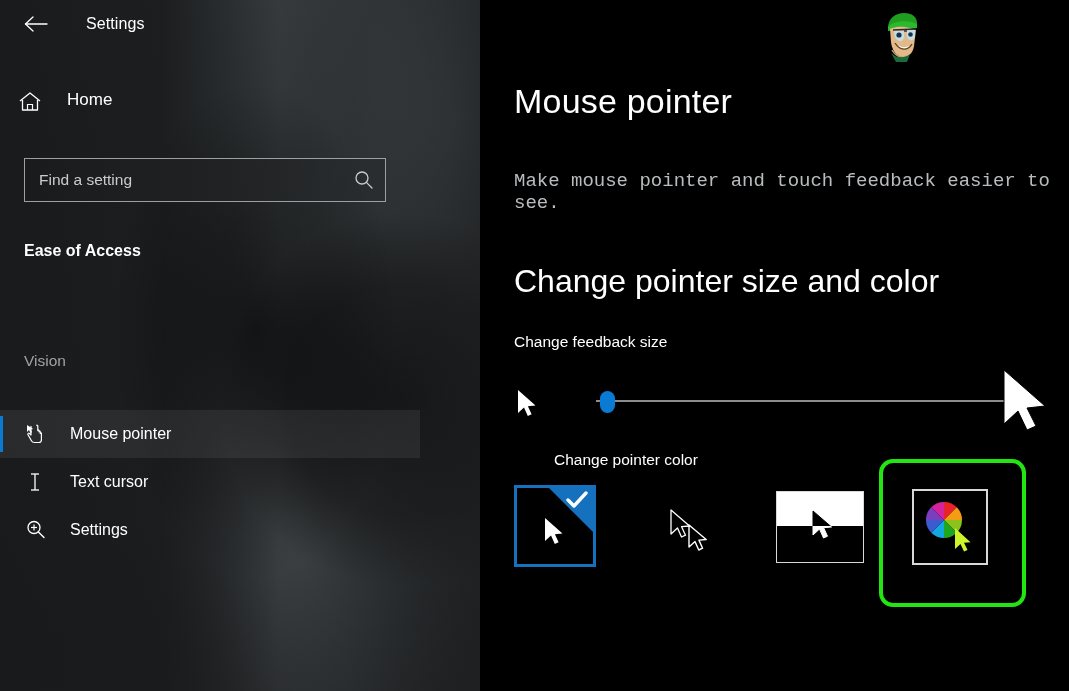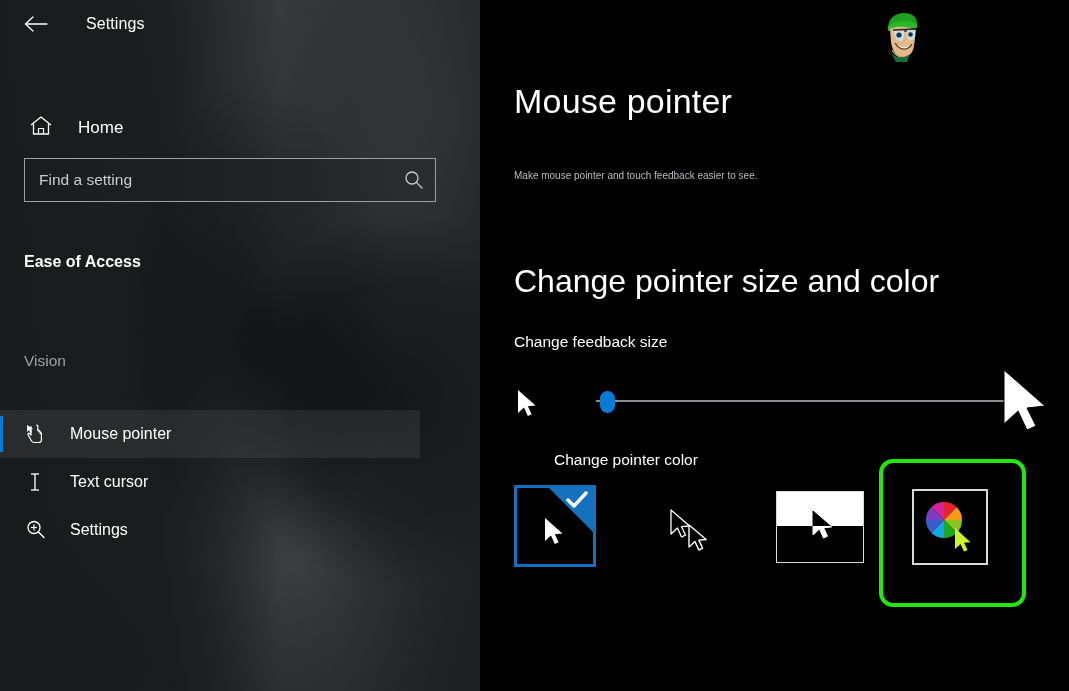--- a/index.html
+++ b/index.html
@@ -72,39 +72,39 @@
   .back-btn svg { display:block; }
   .app-title {
     font-size: 16px;
     color: #ffffff;
     margin-left: 26px;
     letter-spacing: 0.1px;
   }
 
   .home-row {
     position: absolute;
-    top: 98px; left: 0;
+    top: 90px; left: 0;
     width: 420px;
     height: 40px;
     display: flex;
-    align-items: flex-end;
-    padding-left: 28px;
+    align-items: flex-start;
+    padding-left: 17px;
     box-sizing: border-box;
   }
   .home-icon { width: 30px; display:flex; align-items:center; }
   .home-label {
     font-size: 17px;
     margin-left: 20px;
     color: #ffffff;
   }
 
   .search-wrap {
     position: absolute;
     top: 158px; left: 24px;
-    width: 412px;
+    width: 362px;
     height: 44px;
     border: 1px solid #9aa0a4;
     background: linear-gradient(90deg, rgba(25,27,29,0.95) 0%, rgba(32,34,36,0.92) 55%, rgba(42,45,47,0.88) 100%);
     box-sizing: border-box;
     display: flex;
     align-items: center;
   }
   .search-input {
     flex: 1;
     background: transparent;
@@ -118,21 +118,21 @@
   .search-input::placeholder { color: #c9cdd0; opacity: 1; }
   .search-icon {
     width: 42px;
     display: flex;
     align-items: center;
     justify-content: center;
   }
 
   .category-title {
     position: absolute;
-    top: 253px; left: 24px;
+    top: 242px; left: 24px;
     font-size: 16px;
     font-weight: bold;
     color: #ffffff;
   }
   .group-title {
     position: absolute;
     top: 352px; left: 24px;
     font-size: 15.5px;
     color: #9ea3a7;
   }
@@ -192,22 +192,23 @@
     position: absolute;
     top: 82px; left: 34px;
     font-size: 34px;
     font-weight: normal;
     color: #ffffff;
     letter-spacing: 0.2px;
   }
   .page-subtitle {
     position: absolute;
     top: 170px; left: 34px;
-    font-size: 10px;
+    font-size: 19px;
     color: #b9bcbe;
+    font-family: Liberation Mono, monospace;
   }
   .section-heading {
     position: absolute;
     font-size: 32px;
     color: #ffffff;
     font-weight: normal;
   }
   .h-size-color { top: 263px; left: 34px; }
 
   .field-label {

